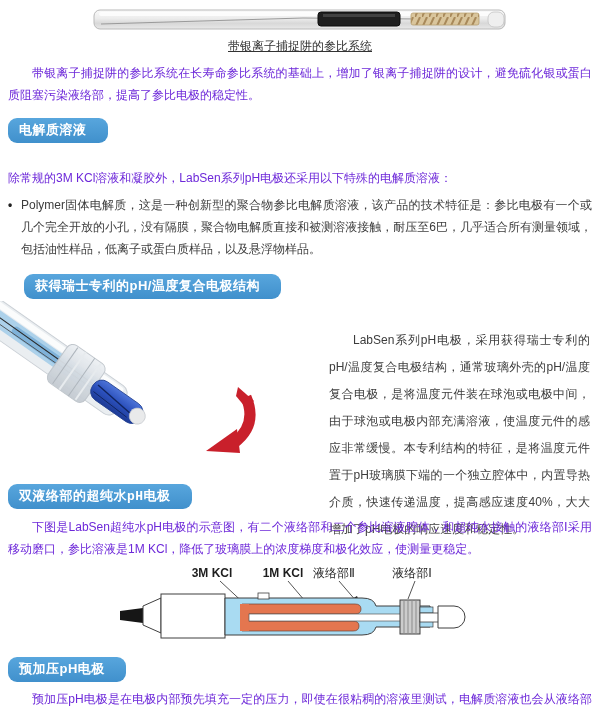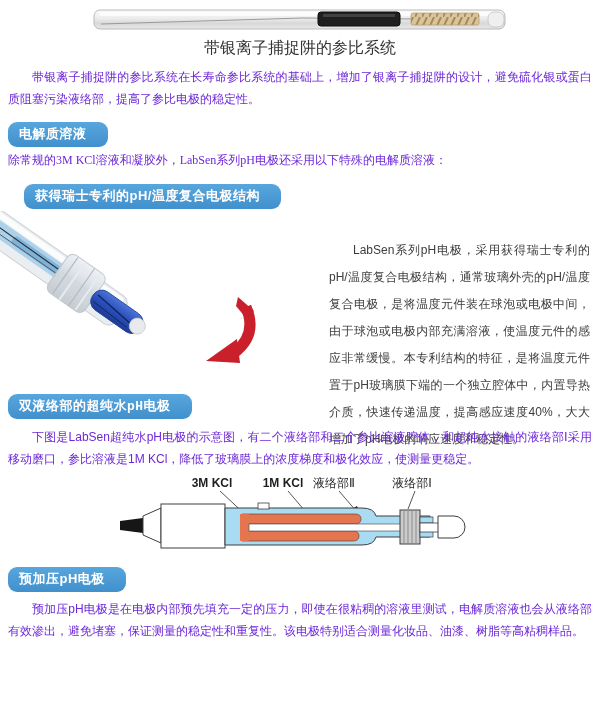--- a/index.html
+++ b/index.html
@@ -4,31 +4,31 @@
 <style>
   html,body{margin:0;padding:0;}
   body{
     width:600px;height:713px;overflow:hidden;background:#ffffff;
     font-family:"Liberation Sans","DejaVu Sans",sans-serif;
     color:#3c3c3c;font-size:12px;position:relative;
   }
   .para{width:584px;margin:0 auto;line-height:22px;text-align:justify;color:#6d28d9;}
   .indent{text-indent:2em;}
   .fig-top{display:block;margin:6px auto 0 auto;}
-  .fig-caption{text-align:center;margin-top:4px;font-size:16px;color:#333;}
+  .fig-caption{text-align:center;margin-top:4px;font-size:12px;color:#333;text-decoration:underline;}
   .p1{margin-top:7px;}
   .banner{
     display:inline-block;margin-left:8px;
     background:linear-gradient(#58a6dd,#4090cc);
     color:#ffffff;font-weight:bold;font-size:13px;
     padding:3px 21px 4px 11px;border-radius:9px;
     letter-spacing:0.5px;
   }
   .banner1{margin-top:12px;}
-  .s1-intro{margin-top:3px;line-height:20px;font-family:Liberation Serif, serif;}
+  .s1-intro{margin-top:25px;line-height:20px;}
   .bullets{margin-top:6px;}
   .bullet{position:relative;padding-left:13px;line-height:22px;text-align:justify;width:571px;margin:0 auto 6px auto;}
   .bullet::before{content:"•";position:absolute;left:0;top:0;color:#222;font-weight:bold;}
   .banner2{margin-top:8px;margin-left:24px;}
   .row2{display:flex;height:182px;margin-top:2px;gap:34px;}
   .row2-left{width:295px;height:182px;flex:none;}
   .row2-right{flex:1;padding-right:10px;margin-top:26px;line-height:27px;text-align:justify;}
   .banner3{margin-top:1px;font-family:Liberation Mono, monospace;}
   .p3{margin-top:7px;}
   .diagram-wrap{margin:3px 0 0 108px;}
@@ -69,20 +69,21 @@
 <div class="fig-caption">带银离子捕捉阱的参比系统</div>
 
 <p class="para indent p1">带银离子捕捉阱的参比系统在长寿命参比系统的基础上，增加了银离子捕捉阱的设计，避免硫化银或蛋白质阻塞污染液络部，提高了参比电极的稳定性。</p>
 
 
 <div class="banner banner1">电解质溶液</div>
 
 <p class="para s1-intro">除常规的3M KCl溶液和凝胶外，LabSen系列pH电极还采用以下特殊的电解质溶液：</p>
 
 <div class="bullets">
+  <div class="bullet">Polymer固体电解质，这是一种创新型的聚合物参比电解质溶液，该产品的技术特征是：参比电极有一个或几个完全开放的小孔，没有隔膜，聚合物电解质直接和被测溶液接触，耐压至6巴，几乎适合所有测量领域，包括油性样品，低离子或蛋白质样品，以及悬浮物样品。</div>
 </div>
 
 
 <div class="banner banner2">获得瑞士专利的pH/温度复合电极结构</div>
 
 <div class="row2">
   <div class="row2-left">
     <svg width="295" height="182" viewBox="0 0 295 182">
       <defs>
         <linearGradient id="tipGrad" x1="0" y1="0" x2="0" y2="1">

